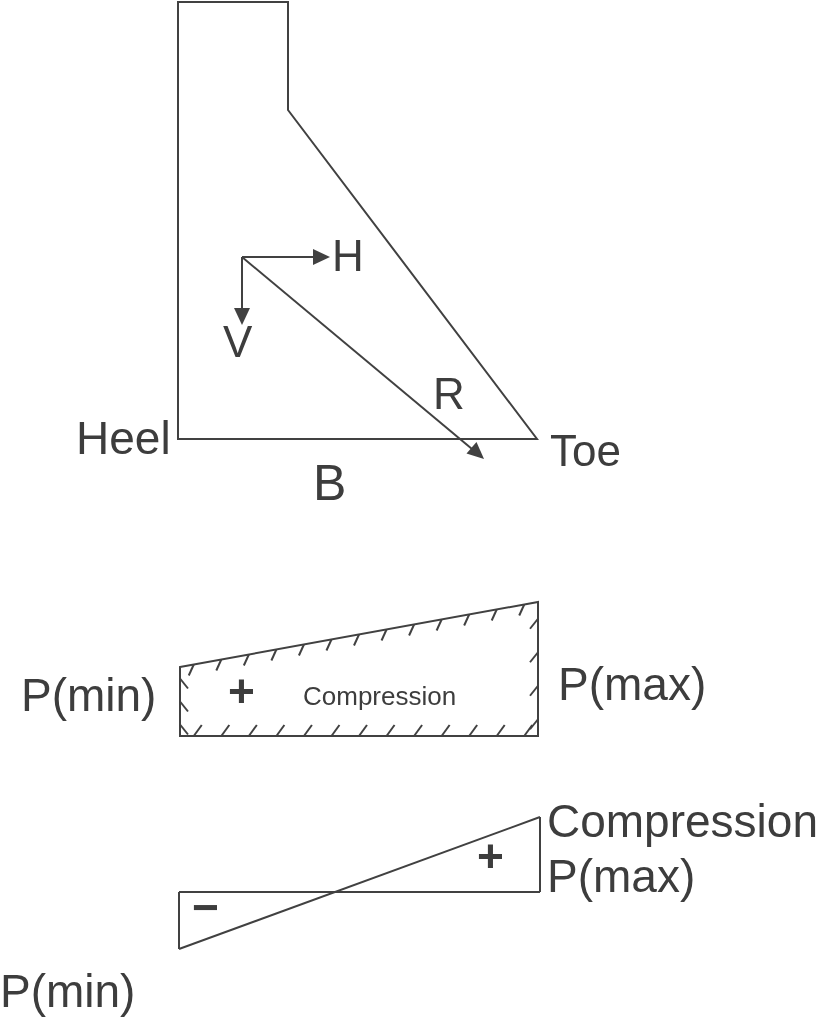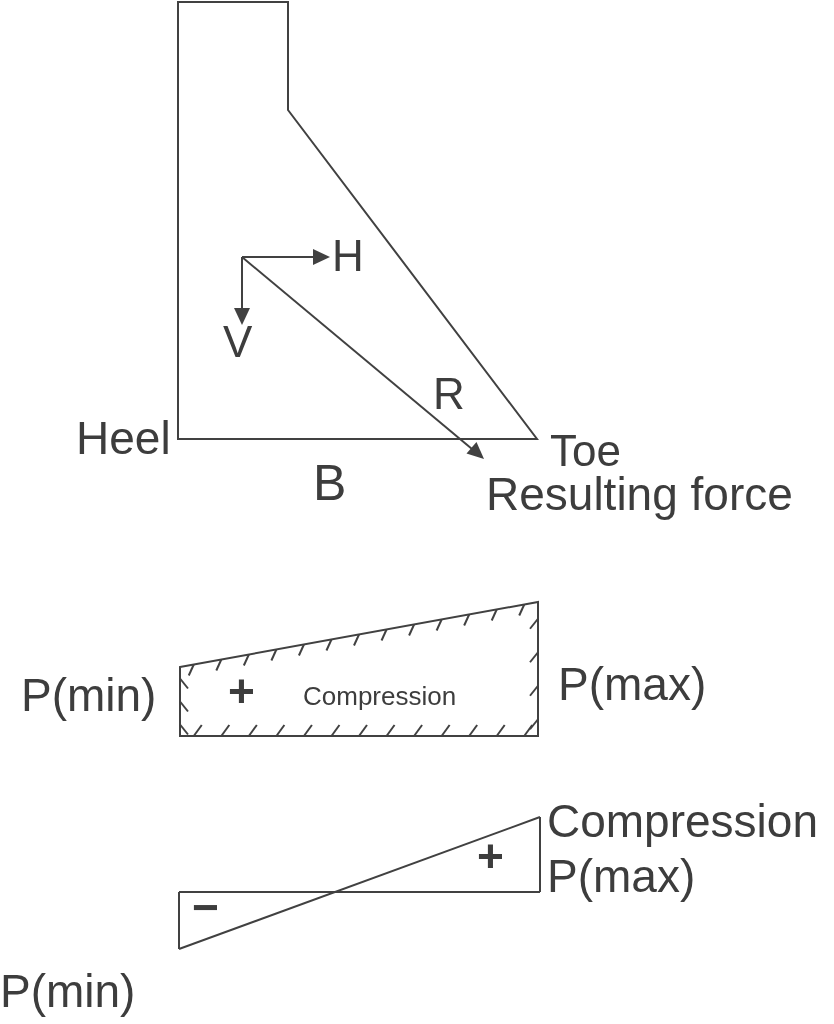--- a/index.html
+++ b/index.html
@@ -107,21 +107,20 @@
     <line x1="179" y1="949" x2="540" y2="817"></line>
     <line x1="540" y1="817" x2="540" y2="892"></line>
   </svg>
 
   <div class="label fs46" style="left:76px; top:415px;">Heel</div>
   <div class="label fs44" style="left:550px; top:429px;">Toe</div>
   <div class="label fs50" style="left:313px; top:458px;">B</div>
   <div class="label fs44" style="left:332px; top:234px;">H</div>
   <div class="label fs44" style="left:223px; top:320px;">V</div>
   <div class="label fs44" style="left:433px; top:372px;">R</div>
-  <div class="label fs46" style="left:486px; top:471px;">Resulting force</div>
 
   <div class="label fs46" style="left:21px; top:672px;">P(min)</div>
   <div class="label fs46" style="left:558px; top:661px;">P(max)</div>
   <div class="label fs46 sign" style="left:228px; top:668px;">+</div>
   <div class="label fs26" style="left:303px; top:683px;">Compression</div>
 
   <div class="label fs46" style="left:0px; top:968px;">P(min)</div>
   <div class="label fs46 sign" style="left:192px; top:884px;">−</div>
   <div class="label fs46" style="left:547px; top:798px;">Compression</div>
   <div class="label fs46" style="left:547px; top:853px;">P(max)</div>

